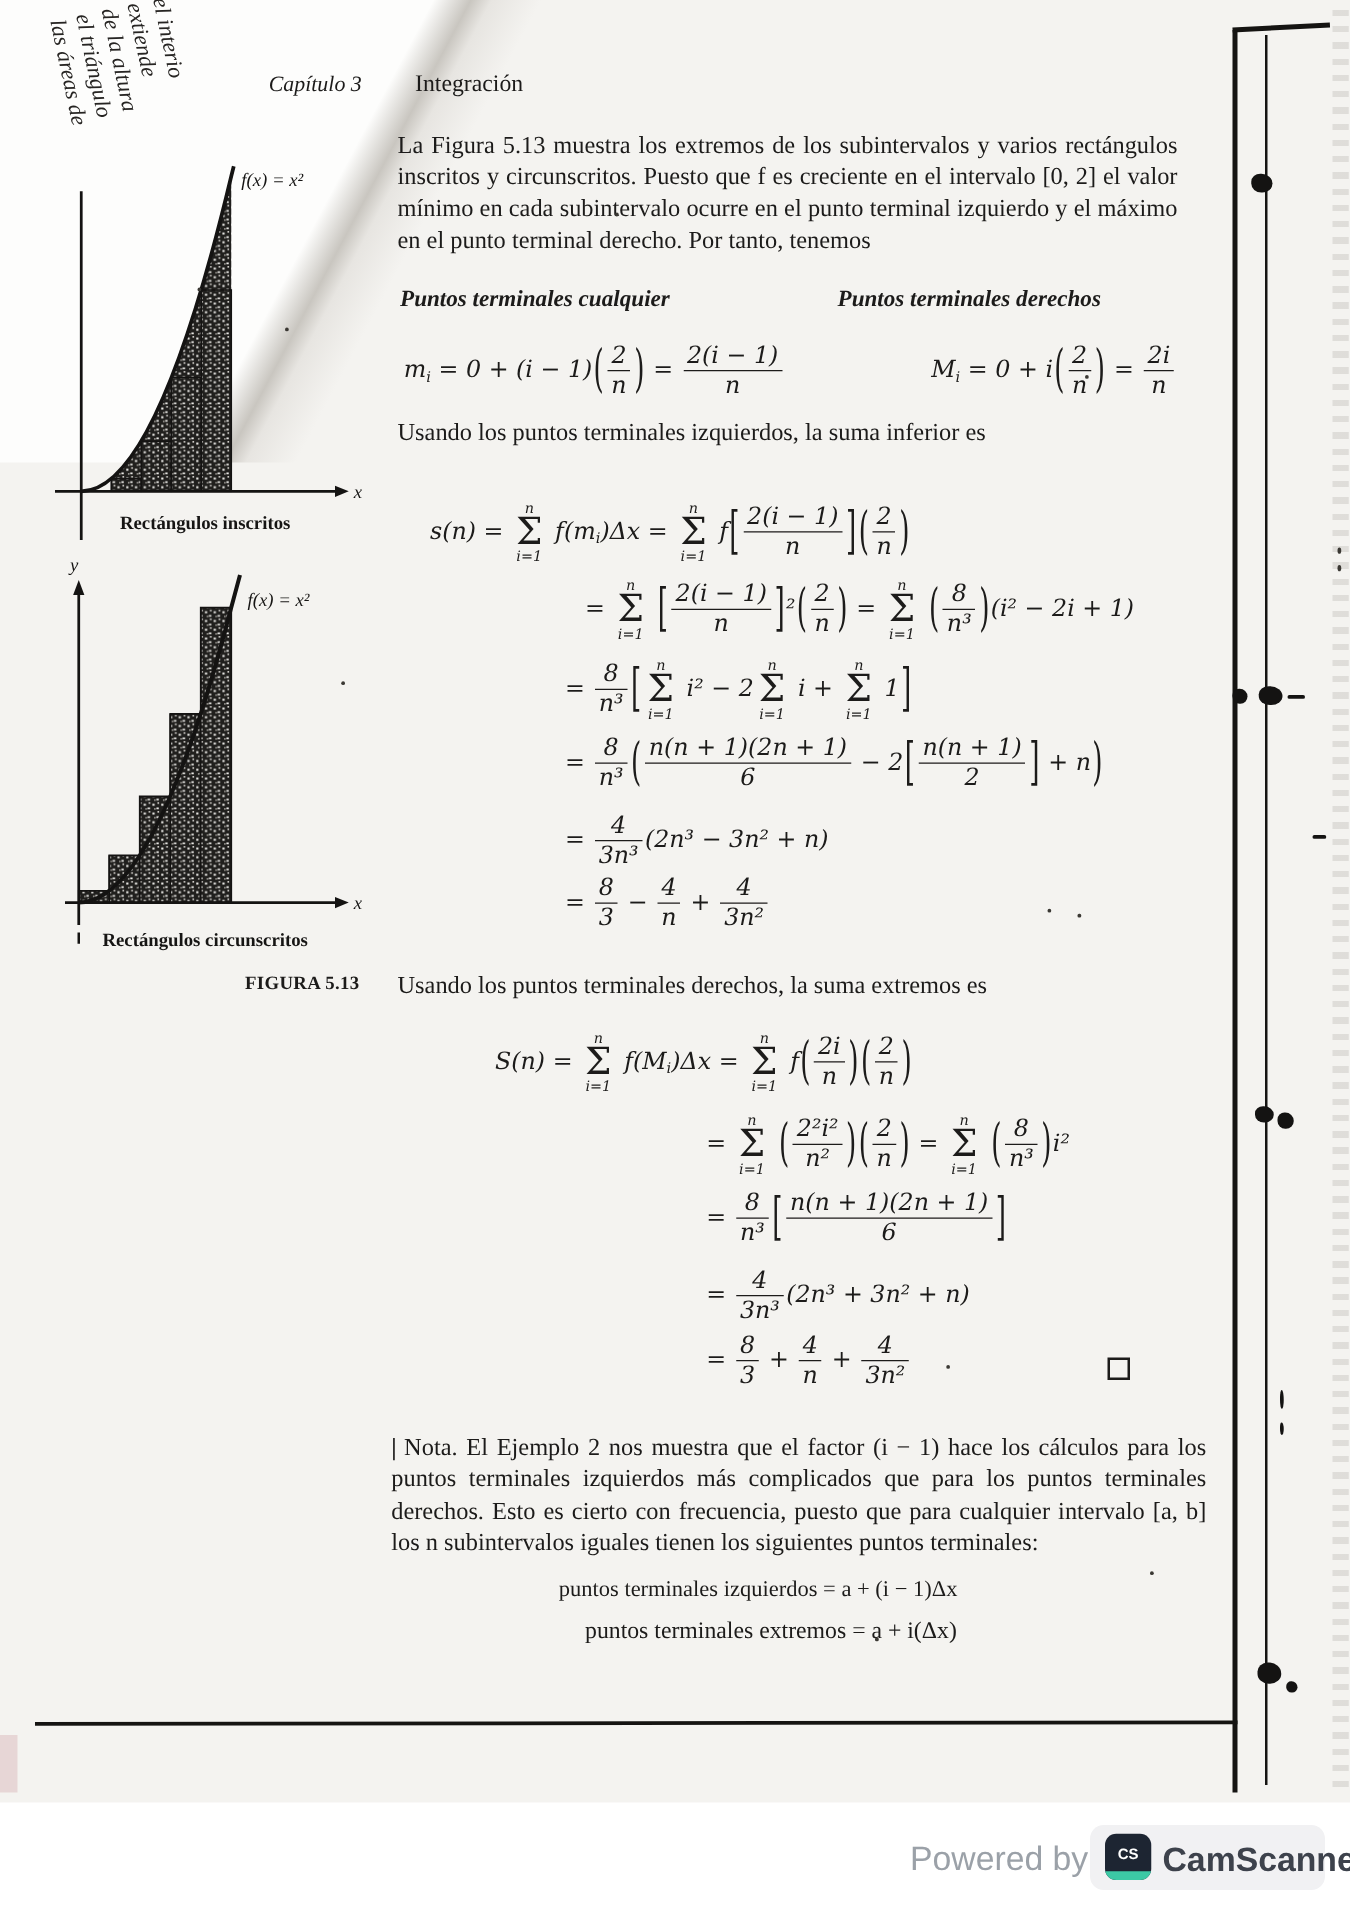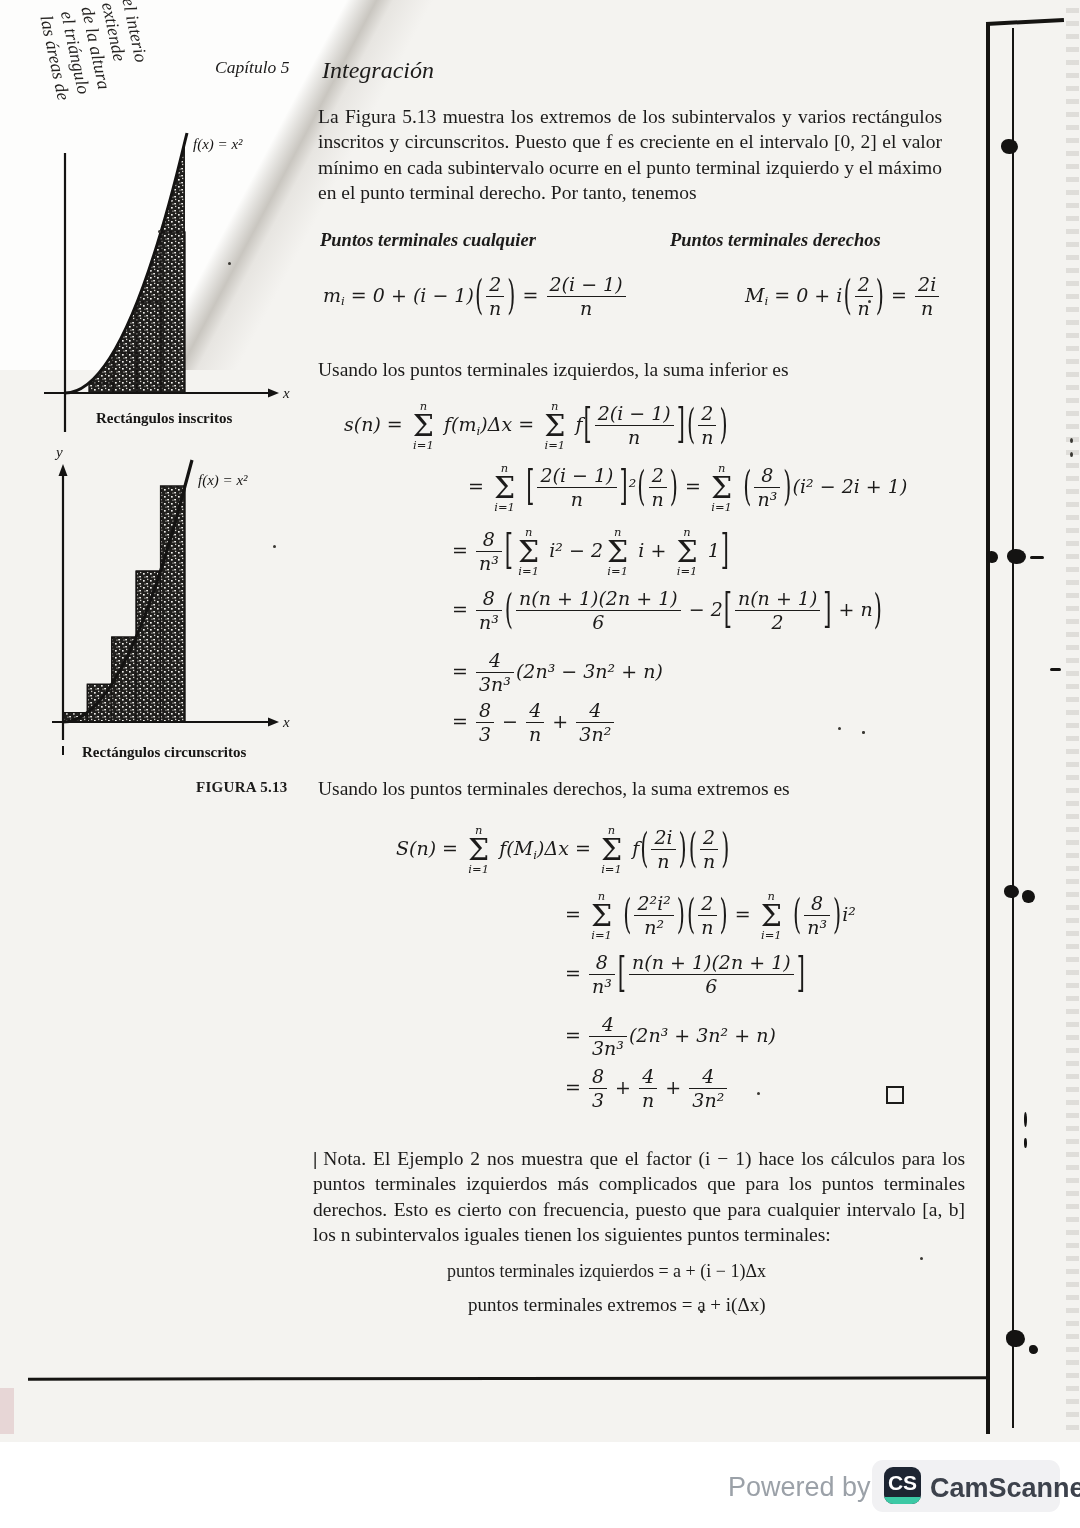--- a/index.html
+++ b/index.html
@@ -5,21 +5,21 @@
   html,body{margin:0;padding:0;background:#ffffff;}
   .page{position:relative;width:1080px;height:1528px;background:#f4f3f0;overflow:hidden;
         font-family:"Liberation Serif",serif;color:#1c1b1a;}
   
   .fold{position:absolute;left:0;top:0;width:470px;height:370px;
         background:linear-gradient(118deg,#fdfdfc 52%,#c9c6c0 56.5%,#e7e5e1 59%,#f4f3f0 65%);}
   .corner-rot{position:absolute;left:138px;top:-4px;transform:rotate(78deg);transform-origin:top left;
         font-style:italic;font-size:18px;line-height:21px;white-space:nowrap;color:#262422;}
   
   .chap{position:absolute;left:215px;top:57px;font-style:italic;font-size:17.5px;}
-  .chap-title{position:absolute;left:322px;top:57px;font-style:italic;font-size:24px;}
+  .chap-title{position:absolute;left:332px;top:57px;font-size:19px;}
   .para{position:absolute;text-align:justify;font-size:19.5px;line-height:25.4px;}
   .intro{left:318px;top:104px;width:624px;}
   .colhead{position:absolute;top:230px;font-weight:bold;font-style:italic;font-size:18.5px;}
   .plain-line{position:absolute;font-size:19.5px;white-space:nowrap;}
   .figlabel{position:absolute;left:196px;top:779px;font-weight:bold;font-size:15px;letter-spacing:.3px;}
   .qed{position:absolute;left:886px;top:1086px;width:14px;height:14px;border:2px solid #1c1b1a;background:transparent;}
   .nota{left:313px;top:1146px;width:652px;}
   .nota-bar{font-weight:bold;padding-right:6px;}
   
   .eq{position:absolute;font-family:"DejaVu Serif",serif;font-style:italic;font-size:19px;
@@ -44,40 +44,40 @@
   .edge-strip{position:absolute;left:1066px;top:8px;width:13px;height:1424px;opacity:.45;
       background:repeating-linear-gradient(to bottom,rgba(110,104,96,.35) 0 5px,rgba(0,0,0,0) 5px 13px);}
   .pink-smudge{position:absolute;left:0;top:1388px;width:14px;height:46px;background:rgba(205,160,165,.35);}
   
   .footer-area{position:absolute;left:0;top:1442px;width:1080px;height:110px;background:#ffffff;}
   .powered{position:absolute;left:728px;top:1472px;font-family:"Liberation Sans",sans-serif;
            font-size:27px;color:#9ba1a8;}
   .cs-pill{position:absolute;left:872px;top:1460px;width:188px;height:52px;border-radius:11px;background:#f1f1f3;}
   .cs-logo{position:absolute;left:884px;top:1467px;width:37px;height:37px;border-radius:9px;background:#1d2532;
            display:flex;align-items:center;justify-content:center;overflow:hidden;}
-  .cs-logo .cs-txt{font-family:"Liberation Sans",sans-serif;font-weight:bold;font-size:21px;color:#ffffff;margin-top:-5px;}
+  .cs-logo .cs-txt{font-family:"Liberation Sans",sans-serif;font-weight:bold;font-size:12px;color:#ffffff;margin-top:-5px;}
   .cs-teal{position:absolute;left:0;bottom:0;width:100%;height:7px;background:#3cc9a5;}
   .cs-name{position:absolute;left:930px;top:1473px;font-family:"Liberation Sans",sans-serif;
            font-weight:bold;font-size:27px;color:#3d424c;}
 </style>
 </head>
 <body>
 
 <div class="page">
 
   <div class="fold"></div>
   <div class="corner-rot">
     <div>el interio</div>
     <div>extiende</div>
     <div>de la altura</div>
     <div>el triángulo</div>
     <div>las áreas de</div>
   </div>
 
-  <div class="chap">Capítulo 5</div>
+  <div class="chap">Capítulo 3</div>
   <div class="chap-title">Integración</div>
 
   <div class="para intro">La Figura 5.13 muestra los extremos de los subintervalos y varios rectángulos inscritos y circunscritos. Puesto que f es creciente en el intervalo [0, 2] el valor mínimo en cada subintervalo ocurre en el punto terminal izquierdo y el máximo en el punto terminal derecho. Por tanto, tenemos</div>
 
   <div class="colhead" style="left:320px;">Puntos terminales cualquier</div>
   <div class="colhead" style="left:670px;">Puntos terminales derechos</div>
 
   <div class="eq" style="left:323px;top:274px;">m<sub>i</sub> = 0 + (i − 1)<span class="bg">(</span><span class="fr">
         <span class="nu">2</span>
         <span class="de">n</span>
@@ -86,21 +86,21 @@
         <span class="de">n</span>
       </span></div>
   <div class="eq" style="left:745px;top:274px;">M<sub>i</sub> = 0 + i<span class="bg">(</span><span class="fr">
         <span class="nu">2</span>
         <span class="de">n</span>
       </span><span class="bg">)</span> = <span class="fr">
         <span class="nu">2i</span>
         <span class="de">n</span>
       </span></div>
 
-  <div class="plain-line" style="left:318px;top:359px;">Usando los puntos terminales izquierdos, la suma inferior es</div>
+  <div class="plain-line" style="left:318px;top:336px;">Usando los puntos terminales izquierdos, la suma inferior es</div>
   <div class="eq" style="left:344px;top:400px;">s(n) = <span class="sm">
         <span class="lt">n</span>
         <span class="sg">Σ</span>
         <span class="lb">i=1</span>
       </span> f(m<sub>i</sub>)Δx = <span class="sm">
         <span class="lt">n</span>
         <span class="sg">Σ</span>
         <span class="lb">i=1</span>
       </span> f<span class="bg">[</span><span class="fr">
         <span class="nu">2(i − 1)</span>

